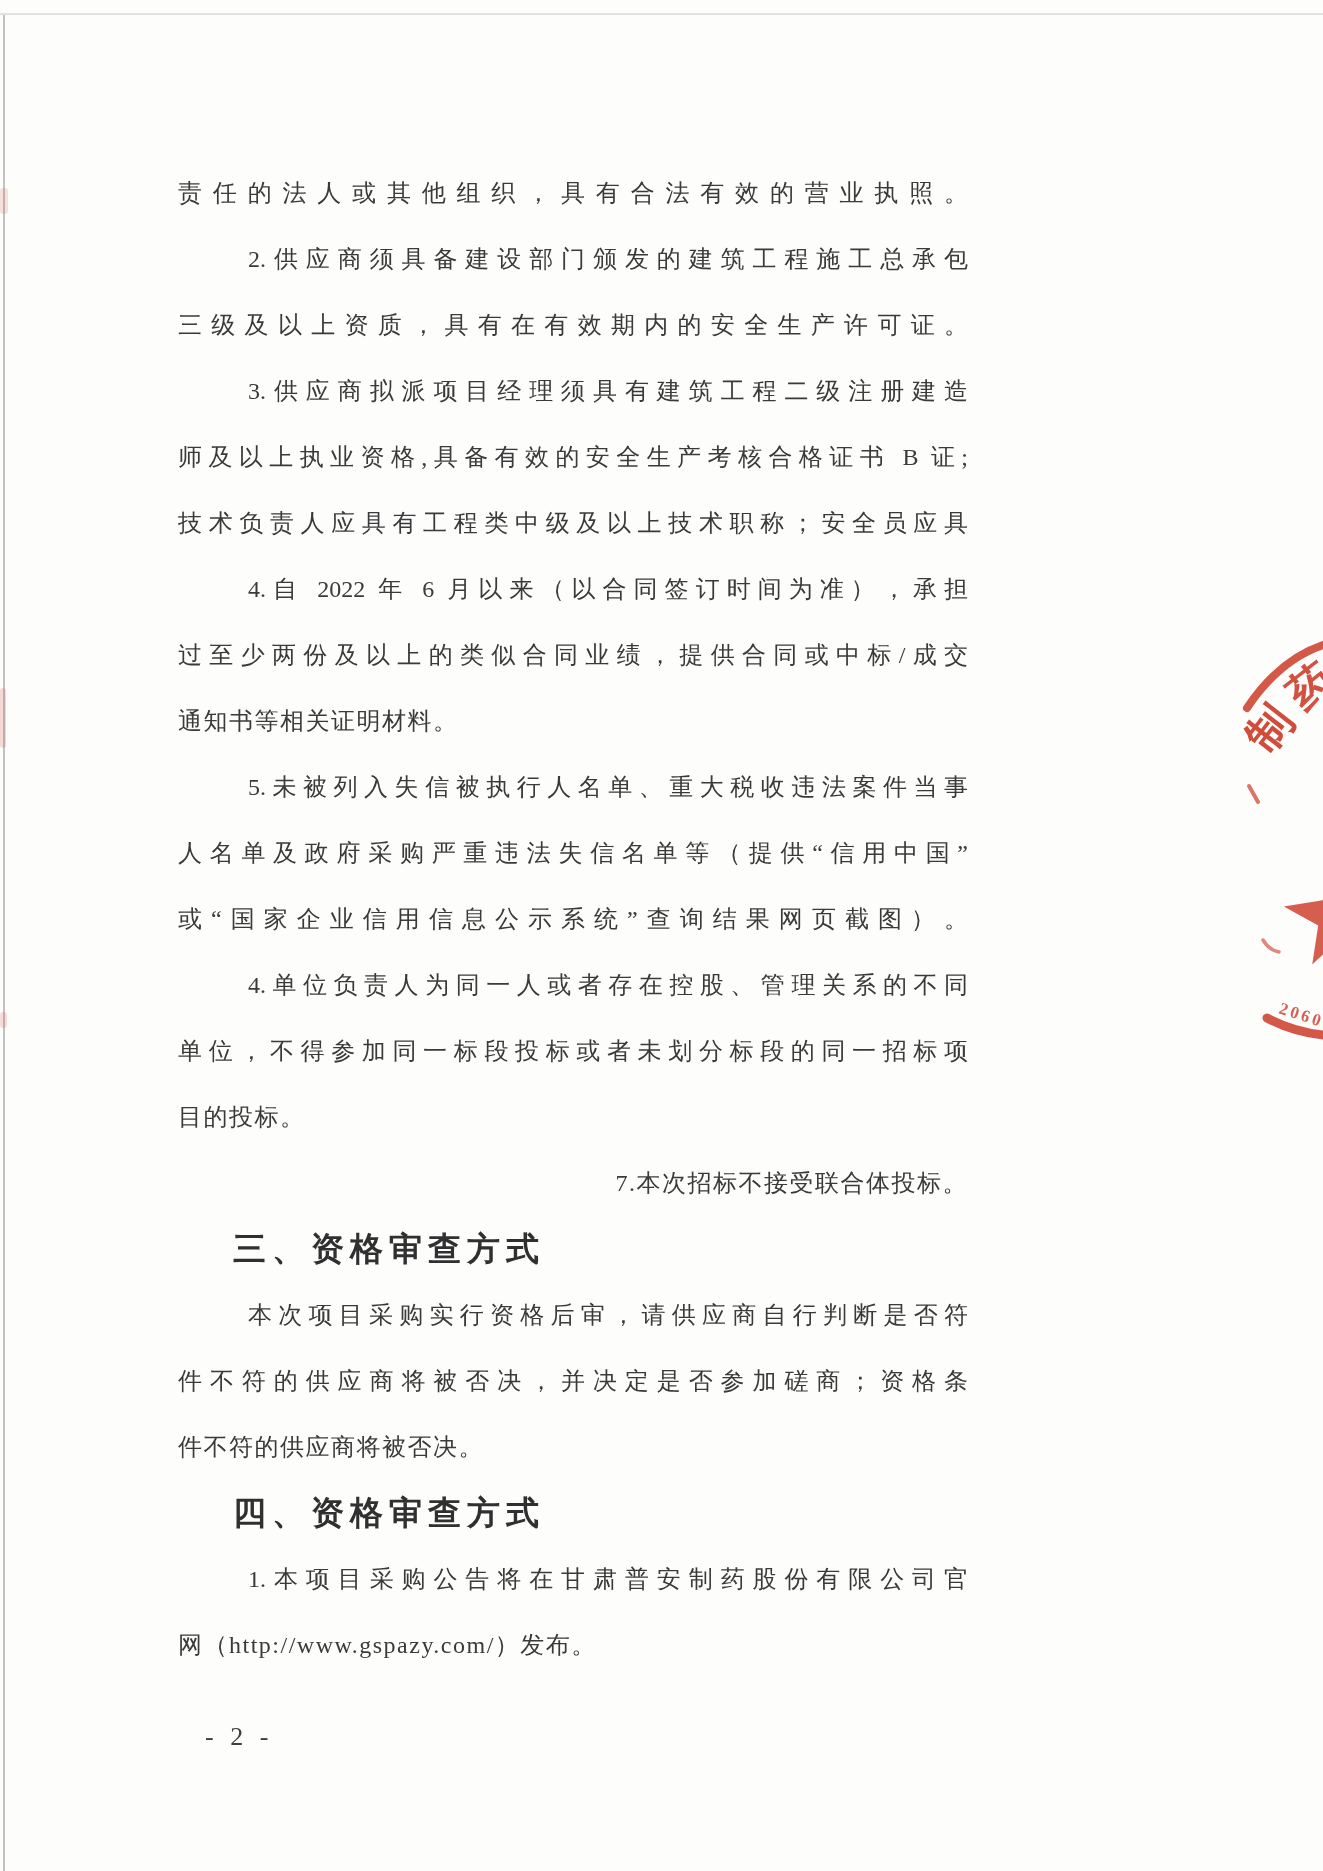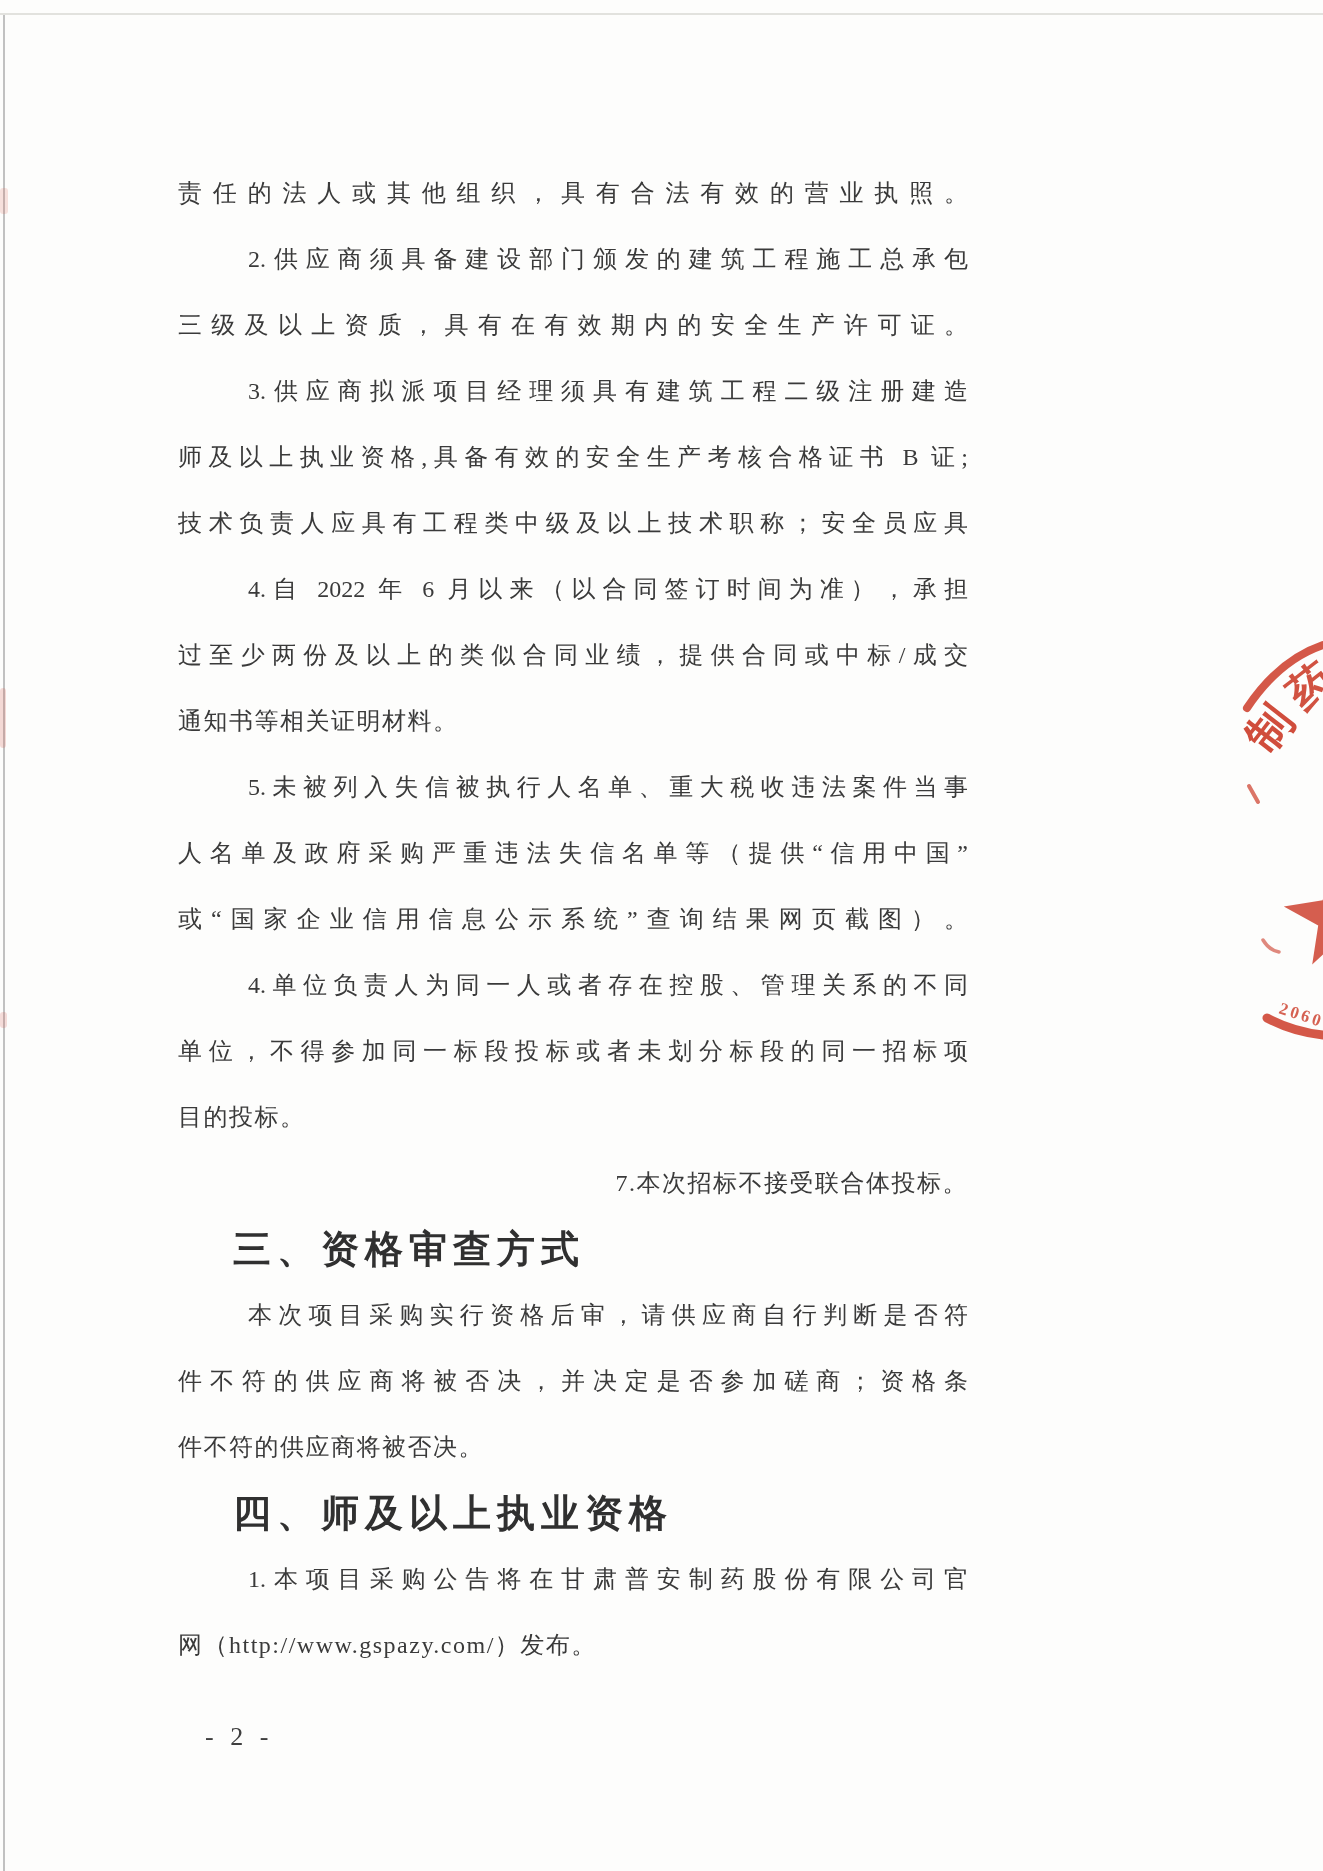--- a/index.html
+++ b/index.html
@@ -41,21 +41,21 @@
   .line.fill {
     white-space: normal;
     letter-spacing: 0;
     text-align: justify;
     text-align-last: justify;
   }
   .line.indent { text-indent: 70px; text-align: right; }
   .line.heading {
     font-family: "Liberation Sans", "DejaVu Sans", sans-serif;
     font-weight: 700;
-    font-size: 38px;
+    font-size: 33px;
     letter-spacing: 6px;
     text-indent: 55px;
     color: #303030;
   }
   .page-number {
     position: absolute; left: 205px; top: 1722px;
     font-size: 26px; letter-spacing: 5px; color: #3f3f3f;
   }
   .stamp {
     position: absolute; right: 0; top: 628px; width: 96px; height: 420px;
@@ -88,21 +88,21 @@
     <div class="line fill">人名单及政府采购严重违法失信名单等（提供“信用中国”</div>
     <div class="line fill">或“国家企业信用信息公示系统”查询结果网页截图）。</div>
     <div class="line fill indent">4.单位负责人为同一人或者存在控股、管理关系的不同</div>
     <div class="line fill">单位，不得参加同一标段投标或者未划分标段的同一招标项</div>
     <div class="line short">目的投标。</div>
     <div class="line short indent">7.本次招标不接受联合体投标。</div>
     <div class="line heading">三、资格审查方式</div>
     <div class="line fill indent">本次项目采购实行资格后审，请供应商自行判断是否符</div>
     <div class="line fill">件不符的供应商将被否决，并决定是否参加磋商；资格条</div>
     <div class="line short">件不符的供应商将被否决。</div>
-    <div class="line heading">四、师及以上执业资格</div>
+    <div class="line heading">四、资格审查方式</div>
     <div class="line fill indent">1.本项目采购公告将在甘肃普安制药股份有限公司官</div>
     <div class="line short">网（http://www.gspazy.com/）发布。</div>
   </div>
 
   <div class="page-number">- 2 -</div>
 
   <div class="stamp">
     <svg viewBox="0 0 96 420">
 
       <path d="M 20 80 Q 52 32 96 17" fill="none" stroke="#cc3b28" stroke-width="8" stroke-linecap="round" opacity="0.85"></path>

